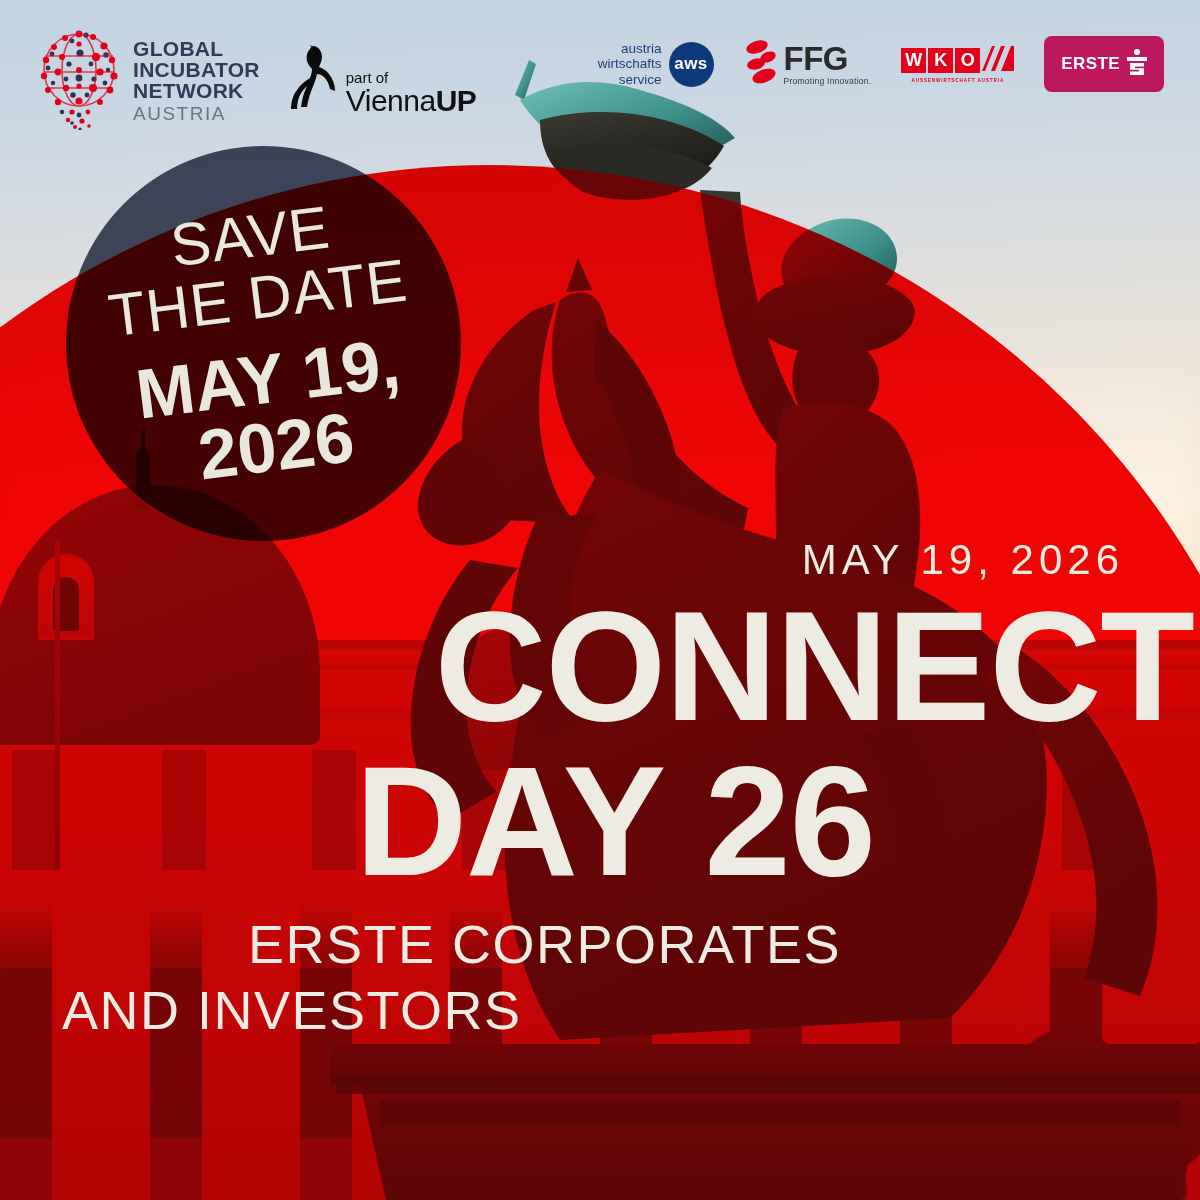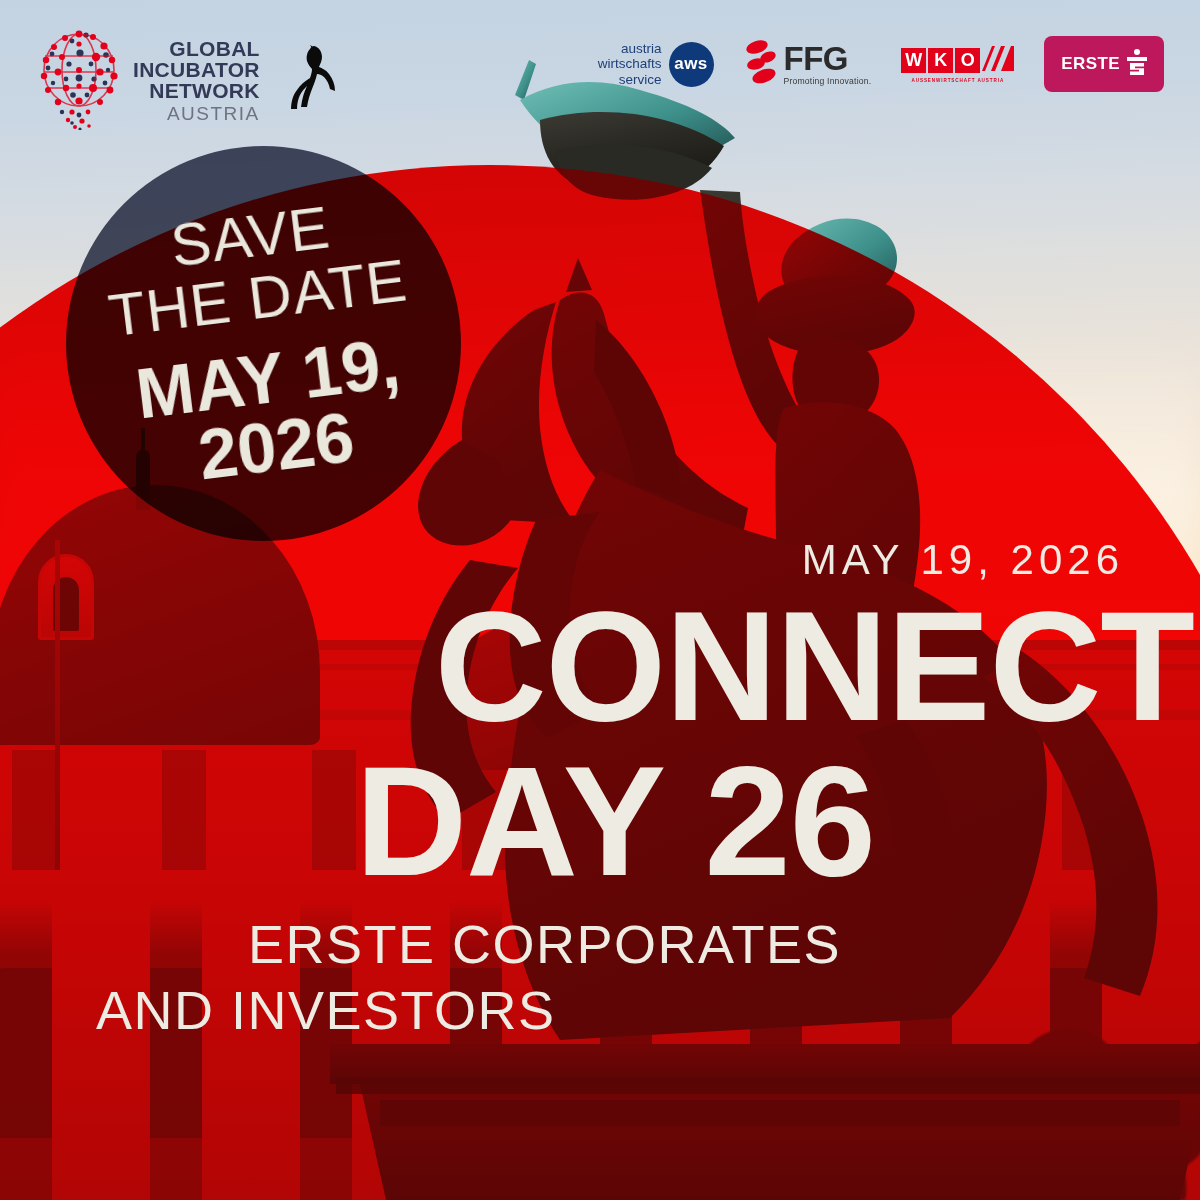--- a/index.html
+++ b/index.html
@@ -167,21 +167,21 @@
   }
   .badge-l1{ font-size:60px; font-weight:400; letter-spacing:1px; }
   .badge-l2{ font-size:60px; font-weight:400; letter-spacing:1px; margin-top:2px; }
   .badge-l3{ font-size:70px; font-weight:700; letter-spacing:0px; margin-top:16px; }
   .badge-l4{ font-size:70px; font-weight:700; letter-spacing:0px; margin-top:-2px; }
 
   
   .logos-left{ position:absolute; left:36px; top:26px; display:flex; align-items:center; gap:26px; }
   .logos-right{ position:absolute; right:36px; top:36px; display:flex; align-items:center; gap:30px; }
 
-  .gin{ display:flex; align-items:center; gap:11px;text-align:right; }
+  .gin{ display:flex; align-items:center; gap:11px; }
   .gin-text{ line-height:1.0; }
   .gin-text .l{ font-size:21px; font-weight:700; color:#333a58; letter-spacing:.3px; display:block; }
   .gin-text .aus{ font-size:19px; font-weight:400; color:#6e7382; letter-spacing:1.5px; display:block; margin-top:3px; }
 
   .vup{ display:flex; align-items:flex-end; gap:6px; }
   .vup-text{ line-height:1; }
   .vup-part{ font-size:15px; color:#111; display:block; margin-bottom:1px; }
   .vup-name{ font-size:30px; color:#111; display:block; letter-spacing:-.5px; }
   .vup-name b{ font-weight:800; }
 
@@ -229,21 +229,21 @@
   .title .t1{ display:block; font-size:155px; padding-right:6px;text-align:right; }
   .title .t2{ display:block; font-size:155px; margin-top:22px; padding-left:30px; }
 
   .subtitle{
     position:absolute; left:0; right:0; top:912px;
     color:#eeebe3; font-size:54px; font-weight:400; line-height:1.22;
     letter-spacing:1.5px;
   }
   .sub1{ display:block; padding-left:112px; }
   .sub2{ display:block; padding-left:248px; }
-  .sub3{ display:block; padding-left:96px; }
+  .sub3{ display:block; padding-left:62px; }
 </style>
 </head>
 <body>
 
 <div id="poster">
 
   <div class="sky"></div>
   <div class="haze"></div>
 
   <div class="building">
@@ -432,20 +432,24 @@
         <svg width="54" height="68" viewBox="0 0 54 68" aria-hidden="true">
           <path d="M28 2 C33 3 36 8 36 13 C36 17 34 20 33 23 C36 24 40 26 43 30
                    C47 35 49 41 49 47 L44 45 C43 40 41 36 38 33 C36 31 33 30 31 30
                    C30 35 28 40 26 45 C24 50 22 56 21 63 L15 63 C16 55 18 48 21 42
                    C19 44 16 47 14 51 C12 55 11 60 11 65 L5 65 C5 58 7 51 11 46
                    C14 41 19 37 24 34 C25 31 26 28 26 25 C24 23 22 20 21 17
                    C20 13 21 8 24 5 C25 3 26 2 28 2 Z
                    M27 6 L24 1 L29 4 Z" fill="#0b0b0b"></path>
         </svg>
       </span>
+      <span class="vup-text">
+        <span class="vup-part">part of</span>
+        <span class="vup-name"><span>Vienna</span><b>UP</b></span>
+      </span>
     </div>
 
   </div>
 
   <div class="logos-right">
 
     <div class="aws">
       <span class="aws-words">
         <span>austria</span><br>
         <span>wirtschafts</span><br>

